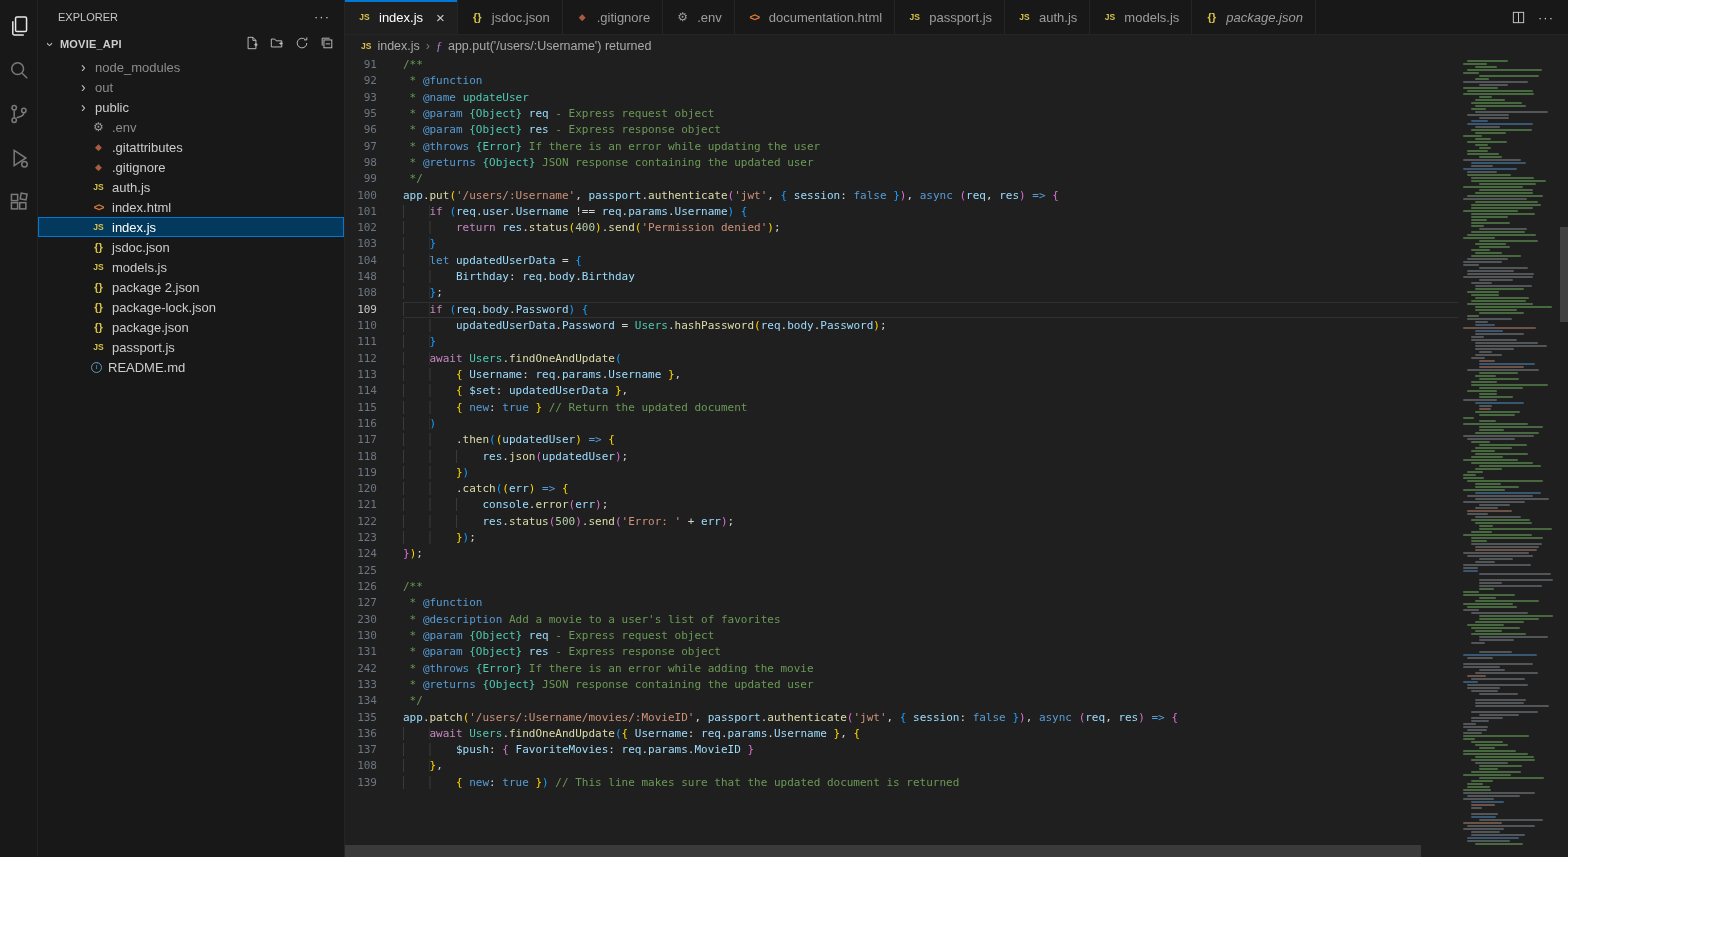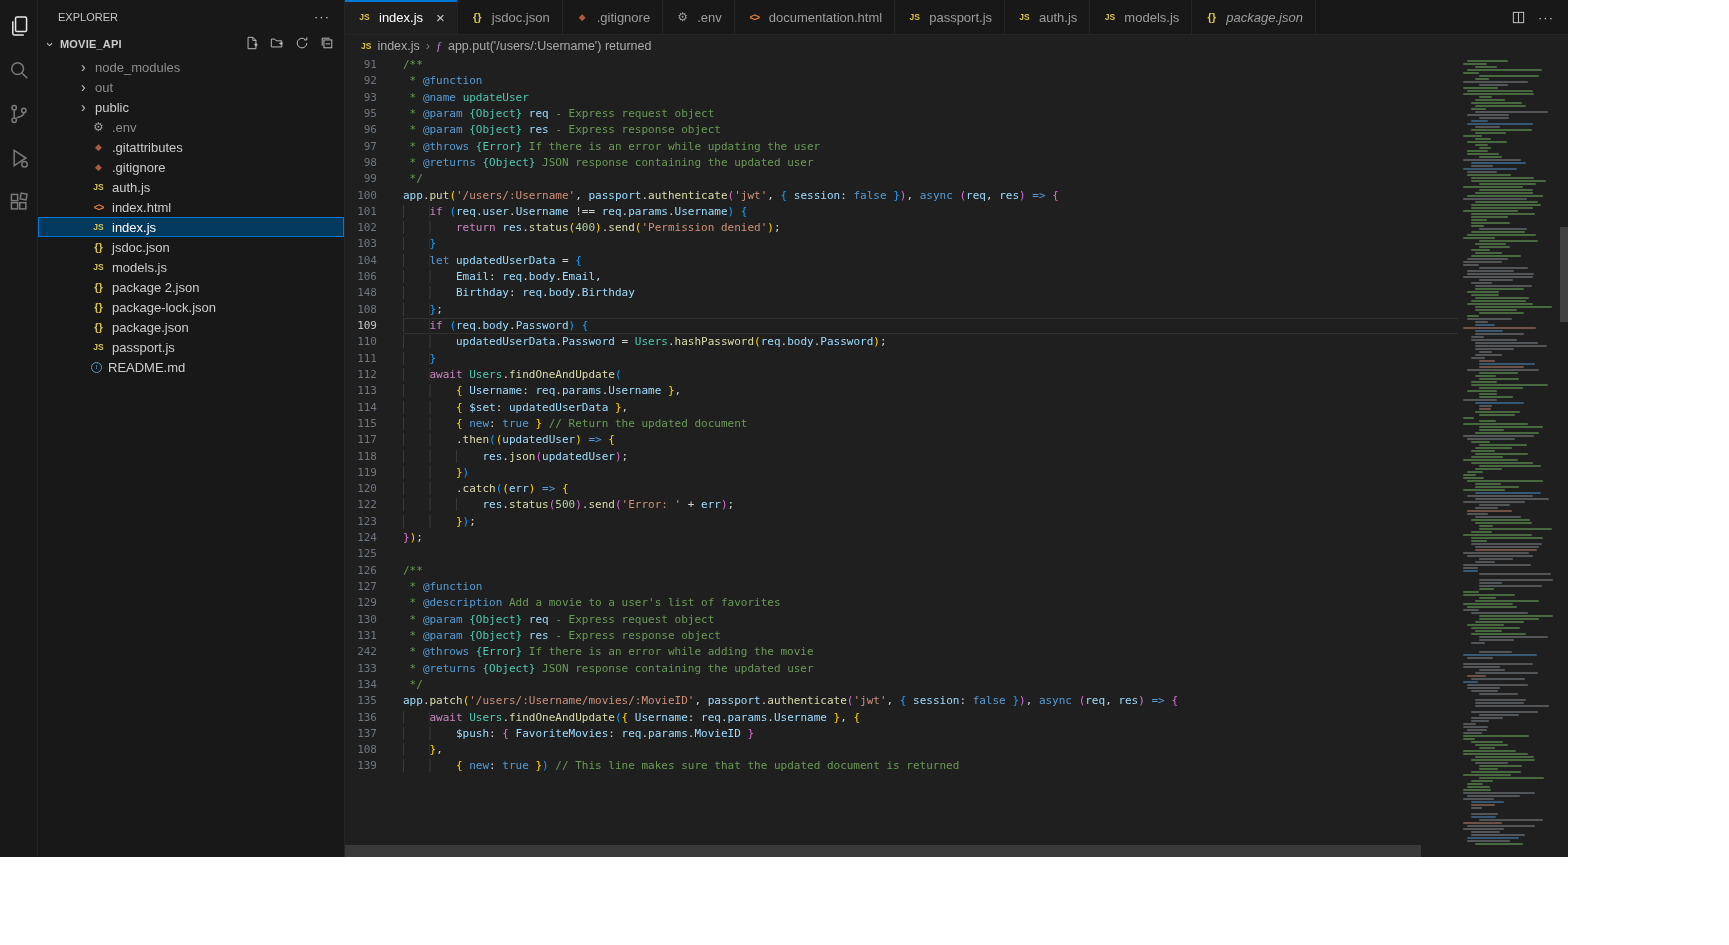--- a/index.html
+++ b/index.html
@@ -334,41 +334,42 @@
           <div class="line"><span class="ln">95</span><span class="cw"><span class="tk-c"> * </span><span class="tk-dt">@param</span><span class="tk-c"> </span><span class="tk-cl">{Object}</span><span class="tk-c"> </span><span class="tk-v">req</span><span class="tk-c"> - Express request object</span></span></div>
           <div class="line"><span class="ln">96</span><span class="cw"><span class="tk-c"> * </span><span class="tk-dt">@param</span><span class="tk-c"> </span><span class="tk-cl">{Object}</span><span class="tk-c"> </span><span class="tk-v">res</span><span class="tk-c"> - Express response object</span></span></div>
           <div class="line"><span class="ln">97</span><span class="cw"><span class="tk-c"> * </span><span class="tk-dt">@throws</span><span class="tk-c"> </span><span class="tk-cl">{Error}</span><span class="tk-c"> If there is an error while updating the user</span></span></div>
           <div class="line"><span class="ln">98</span><span class="cw"><span class="tk-c"> * </span><span class="tk-dt">@returns</span><span class="tk-c"> </span><span class="tk-cl">{Object}</span><span class="tk-c"> JSON response containing the updated user</span></span></div>
           <div class="line"><span class="ln">99</span><span class="cw"><span class="tk-c"> */</span></span></div>
           <div class="line"><span class="ln">100</span><span class="cw"><span class="tk-v">app</span><span class="tk-p">.</span><span class="tk-f">put</span><span class="tk-b1">(</span><span class="tk-s">'/users/:Username'</span><span class="tk-p">, </span><span class="tk-v">passport</span><span class="tk-p">.</span><span class="tk-f">authenticate</span><span class="tk-b2">(</span><span class="tk-s">'jwt'</span><span class="tk-p">, </span><span class="tk-b3">{</span><span class="tk-p"> </span><span class="tk-v">session</span><span class="tk-p">: </span><span class="tk-k">false</span><span class="tk-p"> </span><span class="tk-b3">}</span><span class="tk-b2">)</span><span class="tk-p">, </span><span class="tk-k">async</span><span class="tk-p"> </span><span class="tk-b2">(</span><span class="tk-v">req</span><span class="tk-p">, </span><span class="tk-v">res</span><span class="tk-b2">)</span><span class="tk-p"> </span><span class="tk-k">=&gt;</span><span class="tk-p"> </span><span class="tk-b2">{</span></span></div>
           <div class="line"><span class="ln">101</span><span class="cw"><span class="tk-w">    </span><span class="tk-cf">if</span><span class="tk-p"> </span><span class="tk-b3">(</span><span class="tk-v">req</span><span class="tk-p">.</span><span class="tk-v">user</span><span class="tk-p">.</span><span class="tk-v">Username</span><span class="tk-p"> !== </span><span class="tk-v">req</span><span class="tk-p">.</span><span class="tk-v">params</span><span class="tk-p">.</span><span class="tk-v">Username</span><span class="tk-b3">)</span><span class="tk-p"> </span><span class="tk-b3">{</span></span></div>
           <div class="line"><span class="ln">102</span><span class="cw"><span class="tk-w">        </span><span class="tk-cf">return</span><span class="tk-p"> </span><span class="tk-v">res</span><span class="tk-p">.</span><span class="tk-f">status</span><span class="tk-b1">(</span><span class="tk-num">400</span><span class="tk-b1">)</span><span class="tk-p">.</span><span class="tk-f">send</span><span class="tk-b1">(</span><span class="tk-s">'Permission denied'</span><span class="tk-b1">)</span><span class="tk-p">;</span></span></div>
           <div class="line"><span class="ln">103</span><span class="cw"><span class="tk-w">    </span><span class="tk-b3">}</span></span></div>
           <div class="line"><span class="ln">104</span><span class="cw"><span class="tk-w">    </span><span class="tk-k">let</span><span class="tk-p"> </span><span class="tk-v">updatedUserData</span><span class="tk-p"> = </span><span class="tk-b3">{</span></span></div>
-          <div class="line"><span class="ln">106</span><span class="cw"><span class="tk-w">        </span><span class="tk-v">Email</span><span class="tk-p">: </span><span class="tk-v">req</span><span class="tk-p">.</span><span class="tk-v">body</span><span class="tk-p">.</span><span class="tk-v">Email</span><span class="tk-p">,</span></span></div>
           <div class="line"><span class="ln">148</span><span class="cw"><span class="tk-w">        </span><span class="tk-v">Birthday</span><span class="tk-p">: </span><span class="tk-v">req</span><span class="tk-p">.</span><span class="tk-v">body</span><span class="tk-p">.</span><span class="tk-v">Birthday</span></span></div>
           <div class="line"><span class="ln">108</span><span class="cw"><span class="tk-w">    </span><span class="tk-b3">}</span><span class="tk-p">;</span></span></div>
           <div class="line current"><span class="ln">109</span><span class="cw"><span class="tk-w">    </span><span class="tk-cf">if</span><span class="tk-p"> </span><span class="tk-b3">(</span><span class="tk-v">req</span><span class="tk-p">.</span><span class="tk-v">body</span><span class="tk-p">.</span><span class="tk-v">Password</span><span class="tk-b3">)</span><span class="tk-p"> </span><span class="tk-b3">{</span></span></div>
           <div class="line"><span class="ln">110</span><span class="cw"><span class="tk-w">        </span><span class="tk-v">updatedUserData</span><span class="tk-p">.</span><span class="tk-v">Password</span><span class="tk-p"> = </span><span class="tk-cl">Users</span><span class="tk-p">.</span><span class="tk-f">hashPassword</span><span class="tk-b1">(</span><span class="tk-v">req</span><span class="tk-p">.</span><span class="tk-v">body</span><span class="tk-p">.</span><span class="tk-v">Password</span><span class="tk-b1">)</span><span class="tk-p">;</span></span></div>
           <div class="line"><span class="ln">111</span><span class="cw"><span class="tk-w">    </span><span class="tk-b3">}</span></span></div>
           <div class="line"><span class="ln">112</span><span class="cw"><span class="tk-w">    </span><span class="tk-cf">await</span><span class="tk-p"> </span><span class="tk-cl">Users</span><span class="tk-p">.</span><span class="tk-f">findOneAndUpdate</span><span class="tk-b3">(</span></span></div>
           <div class="line"><span class="ln">113</span><span class="cw"><span class="tk-w">        </span><span class="tk-b1">{</span><span class="tk-p"> </span><span class="tk-v">Username</span><span class="tk-p">: </span><span class="tk-v">req</span><span class="tk-p">.</span><span class="tk-v">params</span><span class="tk-p">.</span><span class="tk-v">Username</span><span class="tk-p"> </span><span class="tk-b1">}</span><span class="tk-p">,</span></span></div>
           <div class="line"><span class="ln">114</span><span class="cw"><span class="tk-w">        </span><span class="tk-b1">{</span><span class="tk-p"> </span><span class="tk-v">$set</span><span class="tk-p">: </span><span class="tk-v">updatedUserData</span><span class="tk-p"> </span><span class="tk-b1">}</span><span class="tk-p">,</span></span></div>
           <div class="line"><span class="ln">115</span><span class="cw"><span class="tk-w">        </span><span class="tk-b1">{</span><span class="tk-p"> </span><span class="tk-k">new</span><span class="tk-p">: </span><span class="tk-k">true</span><span class="tk-p"> </span><span class="tk-b1">}</span><span class="tk-p"> </span><span class="tk-c">// Return the updated document</span></span></div>
+          <div class="line"><span class="ln">116</span><span class="cw"><span class="tk-w">    </span><span class="tk-b3">)</span></span></div>
           <div class="line"><span class="ln">117</span><span class="cw"><span class="tk-w">        </span><span class="tk-p">.</span><span class="tk-f">then</span><span class="tk-b3">(</span><span class="tk-b1">(</span><span class="tk-v">updatedUser</span><span class="tk-b1">)</span><span class="tk-p"> </span><span class="tk-k">=&gt;</span><span class="tk-p"> </span><span class="tk-b1">{</span></span></div>
           <div class="line"><span class="ln">118</span><span class="cw"><span class="tk-w">            </span><span class="tk-v">res</span><span class="tk-p">.</span><span class="tk-f">json</span><span class="tk-b2">(</span><span class="tk-v">updatedUser</span><span class="tk-b2">)</span><span class="tk-p">;</span></span></div>
           <div class="line"><span class="ln">119</span><span class="cw"><span class="tk-w">        </span><span class="tk-b1">}</span><span class="tk-b3">)</span></span></div>
           <div class="line"><span class="ln">120</span><span class="cw"><span class="tk-w">        </span><span class="tk-p">.</span><span class="tk-f">catch</span><span class="tk-b3">(</span><span class="tk-b1">(</span><span class="tk-v">err</span><span class="tk-b1">)</span><span class="tk-p"> </span><span class="tk-k">=&gt;</span><span class="tk-p"> </span><span class="tk-b1">{</span></span></div>
+          <div class="line"><span class="ln">121</span><span class="cw"><span class="tk-w">            </span><span class="tk-v">console</span><span class="tk-p">.</span><span class="tk-f">error</span><span class="tk-b2">(</span><span class="tk-v">err</span><span class="tk-b2">)</span><span class="tk-p">;</span></span></div>
           <div class="line"><span class="ln">122</span><span class="cw"><span class="tk-w">            </span><span class="tk-v">res</span><span class="tk-p">.</span><span class="tk-f">status</span><span class="tk-b2">(</span><span class="tk-num">500</span><span class="tk-b2">)</span><span class="tk-p">.</span><span class="tk-f">send</span><span class="tk-b2">(</span><span class="tk-s">'Error: '</span><span class="tk-p"> + </span><span class="tk-v">err</span><span class="tk-b2">)</span><span class="tk-p">;</span></span></div>
           <div class="line"><span class="ln">123</span><span class="cw"><span class="tk-w">        </span><span class="tk-b1">}</span><span class="tk-b3">)</span><span class="tk-p">;</span></span></div>
           <div class="line"><span class="ln">124</span><span class="cw"><span class="tk-b2">}</span><span class="tk-b1">)</span><span class="tk-p">;</span></span></div>
           <div class="line"><span class="ln">125</span><span class="cw"></span></div>
           <div class="line"><span class="ln">126</span><span class="cw"><span class="tk-c">/**</span></span></div>
           <div class="line"><span class="ln">127</span><span class="cw"><span class="tk-c"> * </span><span class="tk-dt">@function</span></span></div>
-          <div class="line"><span class="ln">129</span><span class="cw"><span class="tk-c"> * </span><span class="tk-dt">@description</span><span class="tk-c"> Add a movie to a user's list of favorites</span></span></div>
+          <div class="line"><span class="ln">230</span><span class="cw"><span class="tk-c"> * </span><span class="tk-dt">@description</span><span class="tk-c"> Add a movie to a user's list of favorites</span></span></div>
           <div class="line"><span class="ln">130</span><span class="cw"><span class="tk-c"> * </span><span class="tk-dt">@param</span><span class="tk-c"> </span><span class="tk-cl">{Object}</span><span class="tk-c"> </span><span class="tk-v">req</span><span class="tk-c"> - Express request object</span></span></div>
           <div class="line"><span class="ln">131</span><span class="cw"><span class="tk-c"> * </span><span class="tk-dt">@param</span><span class="tk-c"> </span><span class="tk-cl">{Object}</span><span class="tk-c"> </span><span class="tk-v">res</span><span class="tk-c"> - Express response object</span></span></div>
           <div class="line"><span class="ln">242</span><span class="cw"><span class="tk-c"> * </span><span class="tk-dt">@throws</span><span class="tk-c"> </span><span class="tk-cl">{Error}</span><span class="tk-c"> If there is an error while adding the movie</span></span></div>
           <div class="line"><span class="ln">133</span><span class="cw"><span class="tk-c"> * </span><span class="tk-dt">@returns</span><span class="tk-c"> </span><span class="tk-cl">{Object}</span><span class="tk-c"> JSON response containing the updated user</span></span></div>
           <div class="line"><span class="ln">134</span><span class="cw"><span class="tk-c"> */</span></span></div>
           <div class="line"><span class="ln">135</span><span class="cw"><span class="tk-v">app</span><span class="tk-p">.</span><span class="tk-f">patch</span><span class="tk-b1">(</span><span class="tk-s">'/users/:Username/movies/:MovieID'</span><span class="tk-p">, </span><span class="tk-v">passport</span><span class="tk-p">.</span><span class="tk-f">authenticate</span><span class="tk-b2">(</span><span class="tk-s">'jwt'</span><span class="tk-p">, </span><span class="tk-b3">{</span><span class="tk-p"> </span><span class="tk-v">session</span><span class="tk-p">: </span><span class="tk-k">false</span><span class="tk-p"> </span><span class="tk-b3">}</span><span class="tk-b2">)</span><span class="tk-p">, </span><span class="tk-k">async</span><span class="tk-p"> </span><span class="tk-b2">(</span><span class="tk-v">req</span><span class="tk-p">, </span><span class="tk-v">res</span><span class="tk-b2">)</span><span class="tk-p"> </span><span class="tk-k">=&gt;</span><span class="tk-p"> </span><span class="tk-b2">{</span></span></div>
           <div class="line"><span class="ln">136</span><span class="cw"><span class="tk-w">    </span><span class="tk-cf">await</span><span class="tk-p"> </span><span class="tk-cl">Users</span><span class="tk-p">.</span><span class="tk-f">findOneAndUpdate</span><span class="tk-b3">(</span><span class="tk-b1">{</span><span class="tk-p"> </span><span class="tk-v">Username</span><span class="tk-p">: </span><span class="tk-v">req</span><span class="tk-p">.</span><span class="tk-v">params</span><span class="tk-p">.</span><span class="tk-v">Username</span><span class="tk-p"> </span><span class="tk-b1">}</span><span class="tk-p">, </span><span class="tk-b1">{</span></span></div>
           <div class="line"><span class="ln">137</span><span class="cw"><span class="tk-w">        </span><span class="tk-v">$push</span><span class="tk-p">: </span><span class="tk-b2">{</span><span class="tk-p"> </span><span class="tk-v">FavoriteMovies</span><span class="tk-p">: </span><span class="tk-v">req</span><span class="tk-p">.</span><span class="tk-v">params</span><span class="tk-p">.</span><span class="tk-v">MovieID</span><span class="tk-p"> </span><span class="tk-b2">}</span></span></div>
           <div class="line"><span class="ln">108</span><span class="cw"><span class="tk-w">    </span><span class="tk-b1">}</span><span class="tk-p">,</span></span></div>
           <div class="line"><span class="ln">139</span><span class="cw"><span class="tk-w">        </span><span class="tk-b1">{</span><span class="tk-p"> </span><span class="tk-k">new</span><span class="tk-p">: </span><span class="tk-k">true</span><span class="tk-p"> </span><span class="tk-b1">}</span><span class="tk-b3">)</span><span class="tk-p"> </span><span class="tk-c">// This line makes sure that the updated document is returned</span></span></div>

